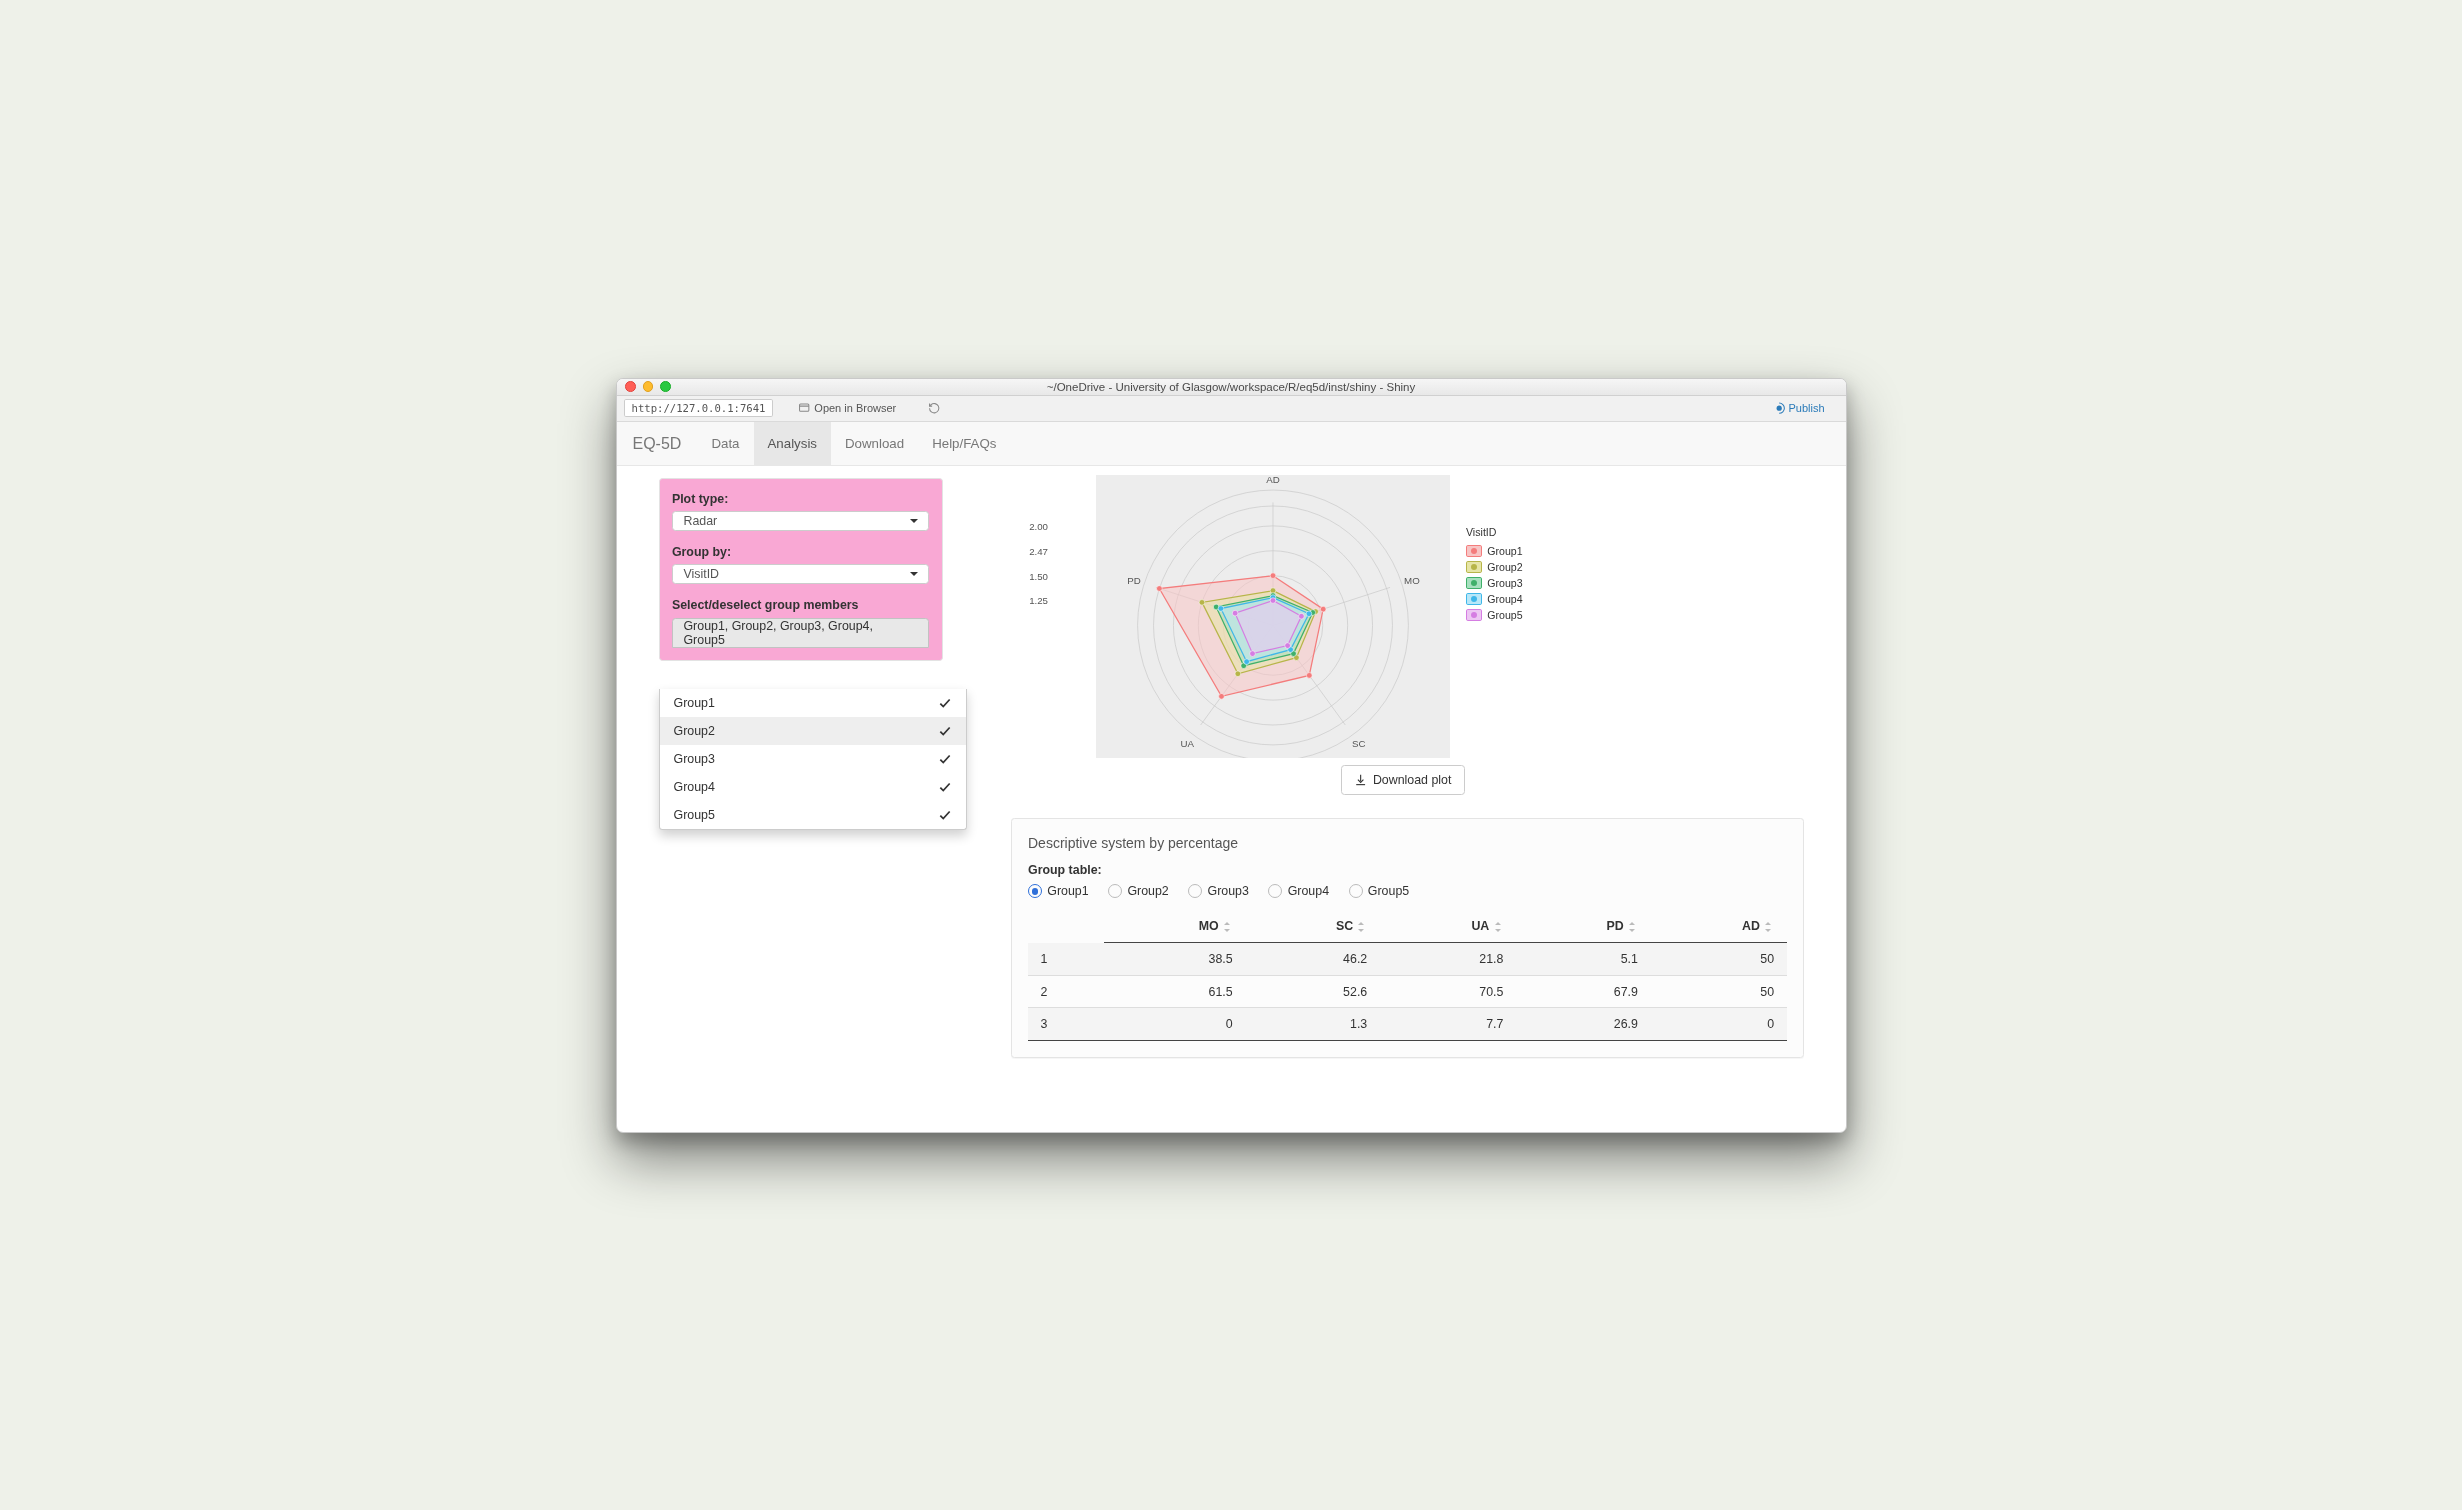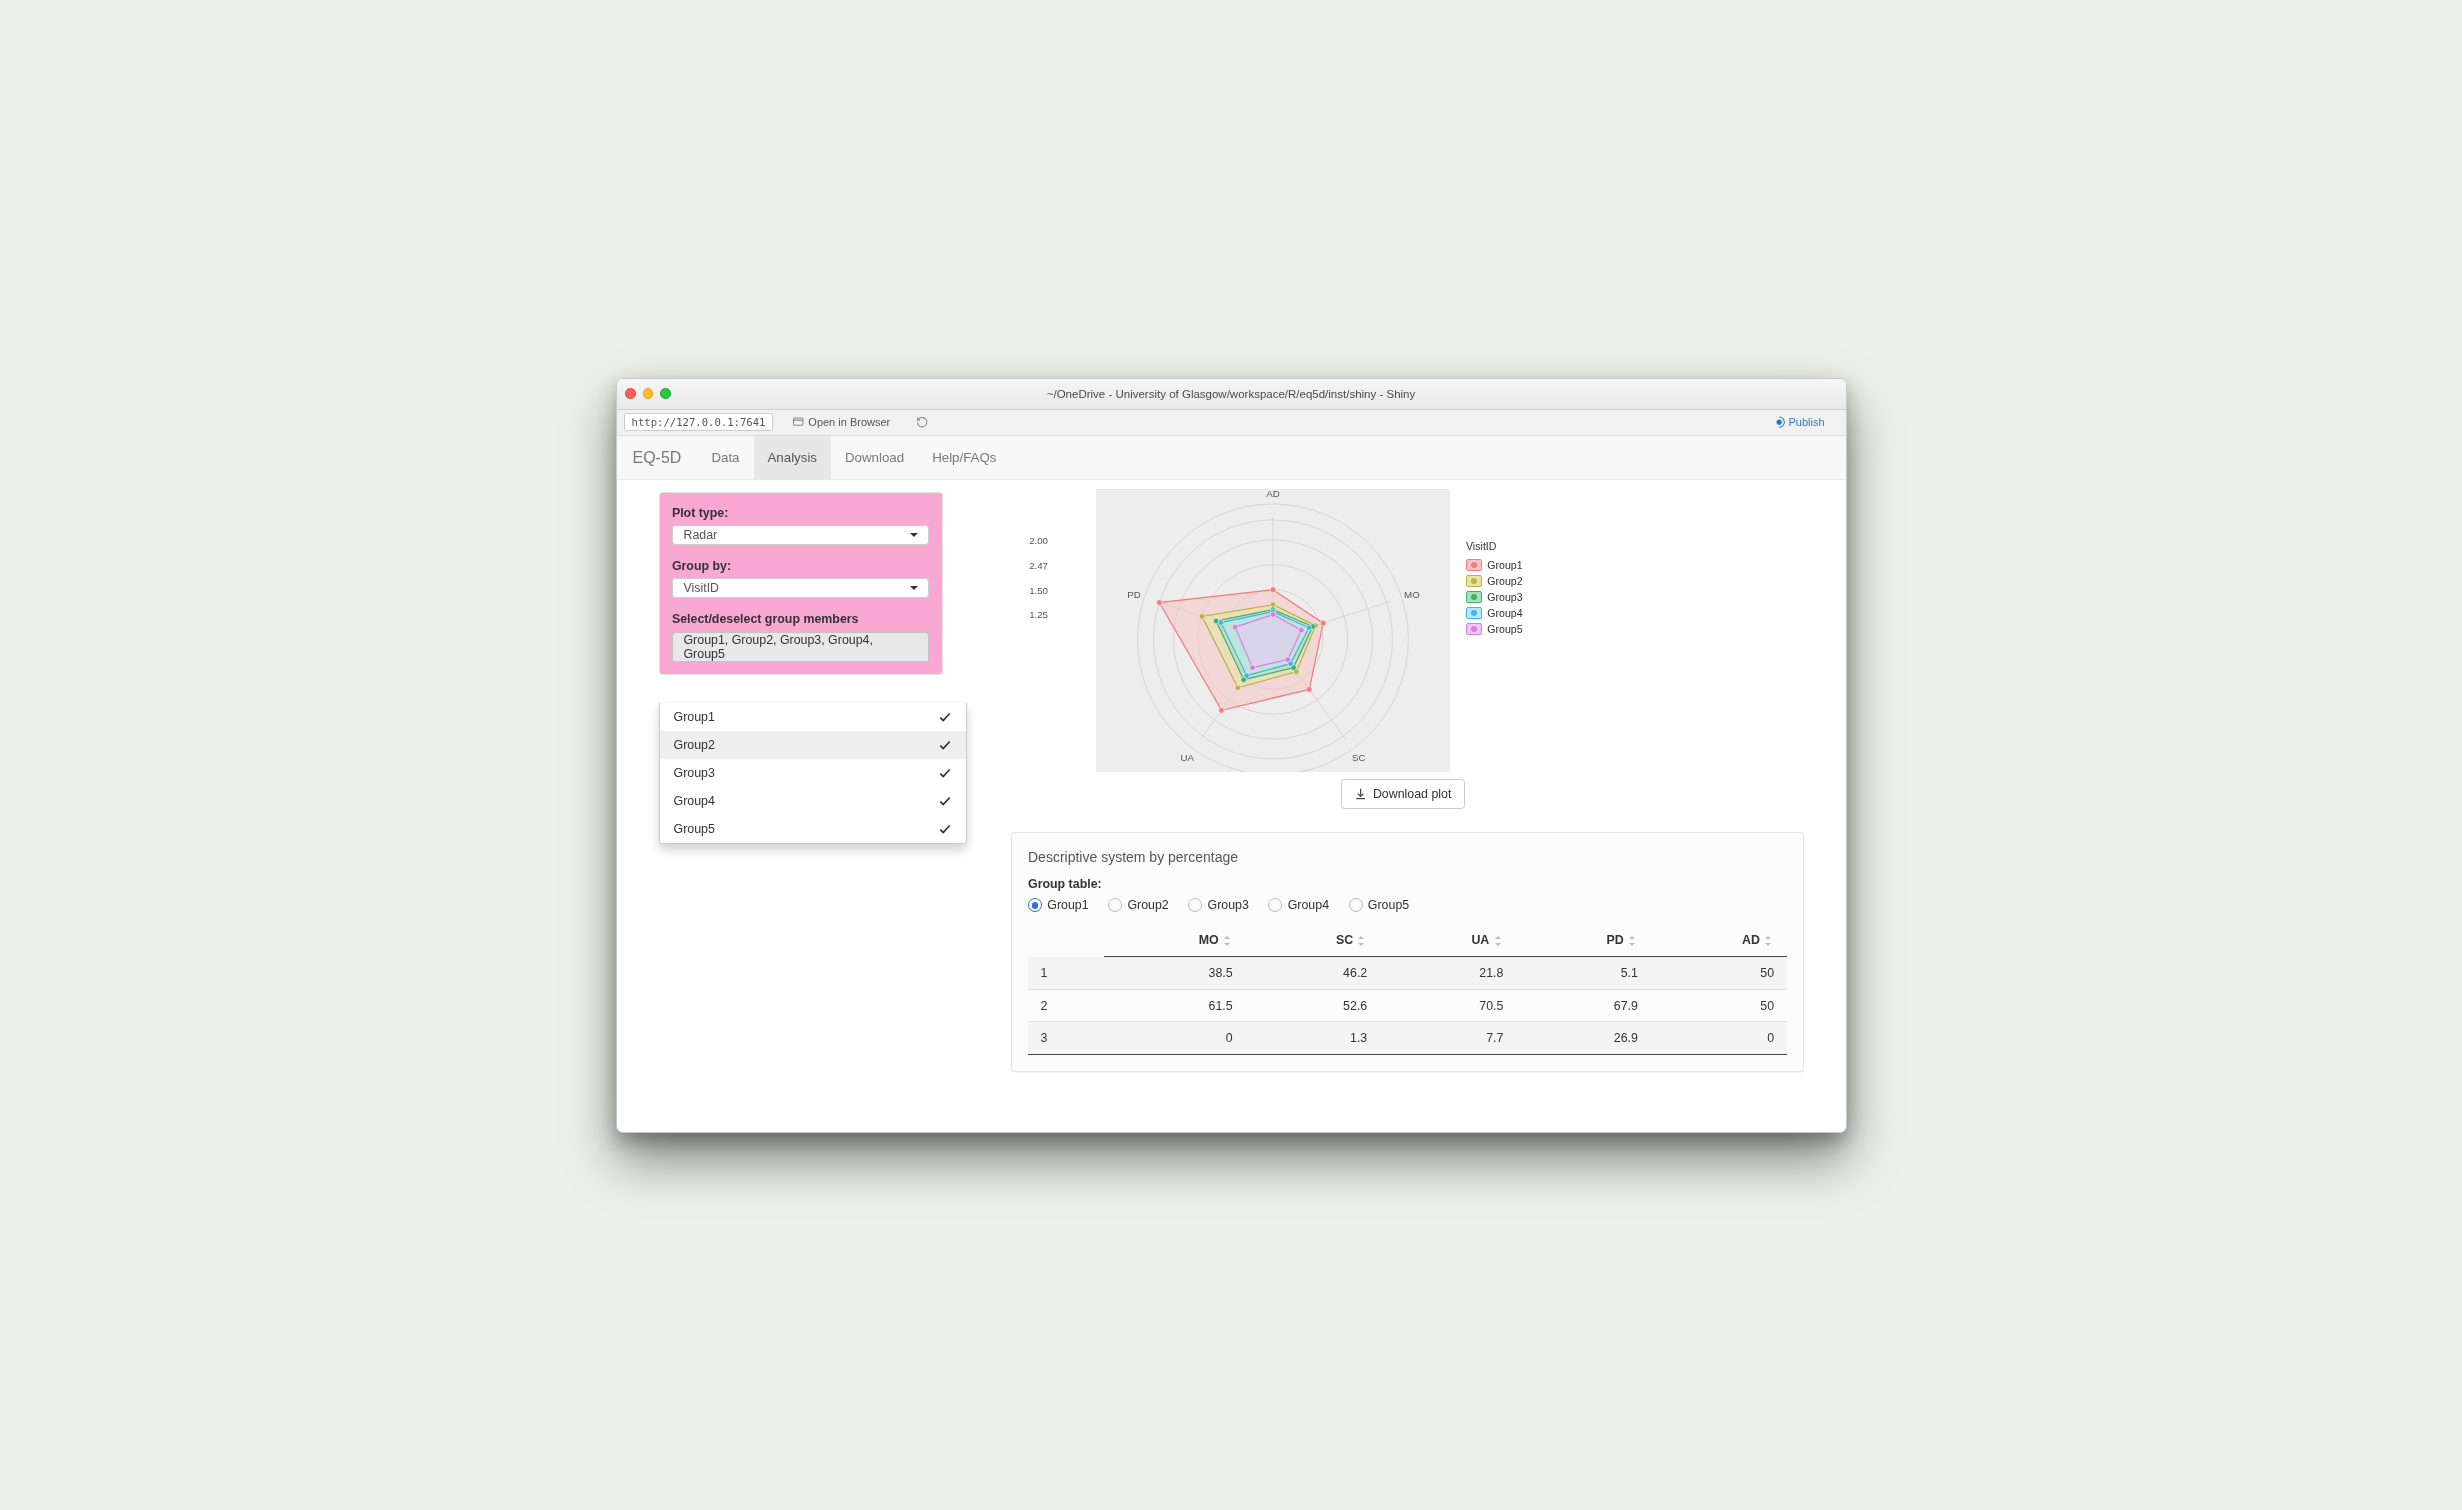--- a/index.html
+++ b/index.html
@@ -20,21 +20,21 @@
     background: #fff;
     border-radius: 7px;
     overflow: hidden;
     box-shadow: 0 26.5px 53px rgba(0,0,0,0.45), 0 8.8px 17.7px rgba(0,0,0,0.25);
     display: flex;
     flex-direction: column;
     border: 0.9px solid #c9c9c9;
   }
   
   .titlebar {
-    height: 31px;
+    height: 17px;
     background: linear-gradient(#f6f6f6,#e8e8e8);
     border-bottom: 0.9px solid #d0d0d0;
     display: flex;
     align-items: center;
     position: relative;
   }
   .traffic { display: flex; gap: 7px; margin-left: 8.8px; }
   .dot { width: 10.6px; height: 10.6px; border-radius: 50%; }
   .dot.red { background: #ff5f57; border: 0.9px solid #e14640; }
   .dot.yellow { background: #febc2e; border: 0.9px solid #dfa023; }
@@ -44,21 +44,21 @@
     font-size: 11.5px; color: #4a4a4a; pointer-events: none;
   }
   
   .urlbar {
     height: 26.5px;
     background: #f1f1f1;
     border-bottom: 0.9px solid #dadada;
     display: flex;
     align-items: center;
     padding: 0 7px;
-    gap: 12px;
+    gap: 18px;
     font-size: 11px;
     color: #555;
   }
   .addr {
     background: #fff;
     border: 0.9px solid #ccc;
     padding: 1.8px 7px;
     border-radius: 1.8px;
     height: 17.7px;
     line-height: 12.4px;

